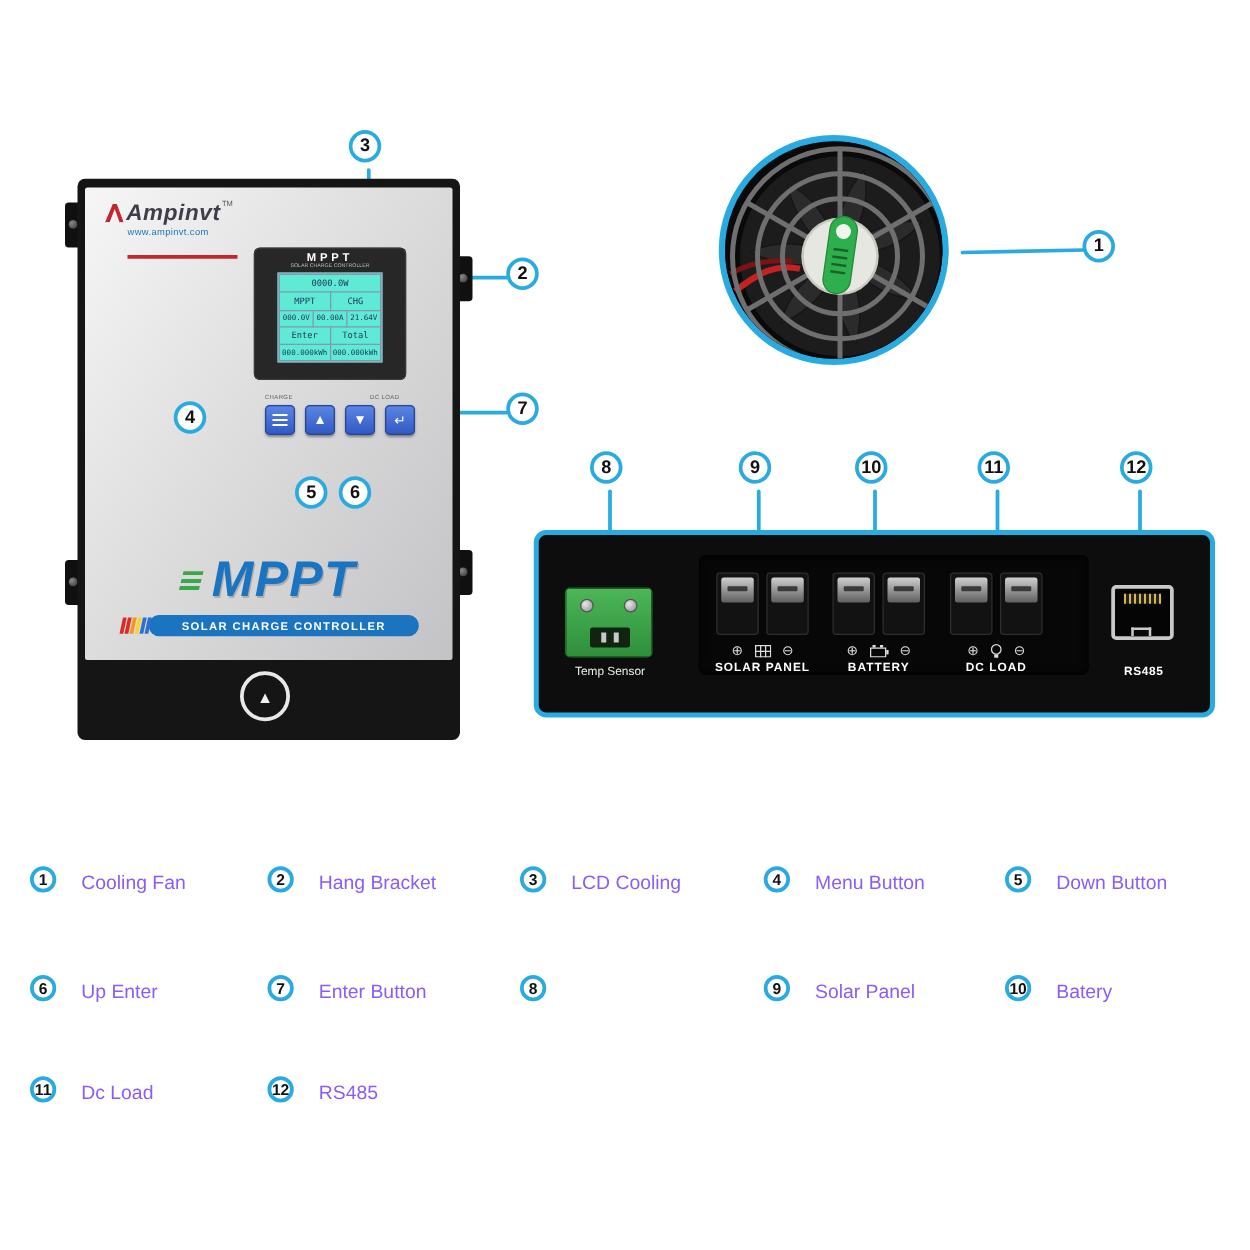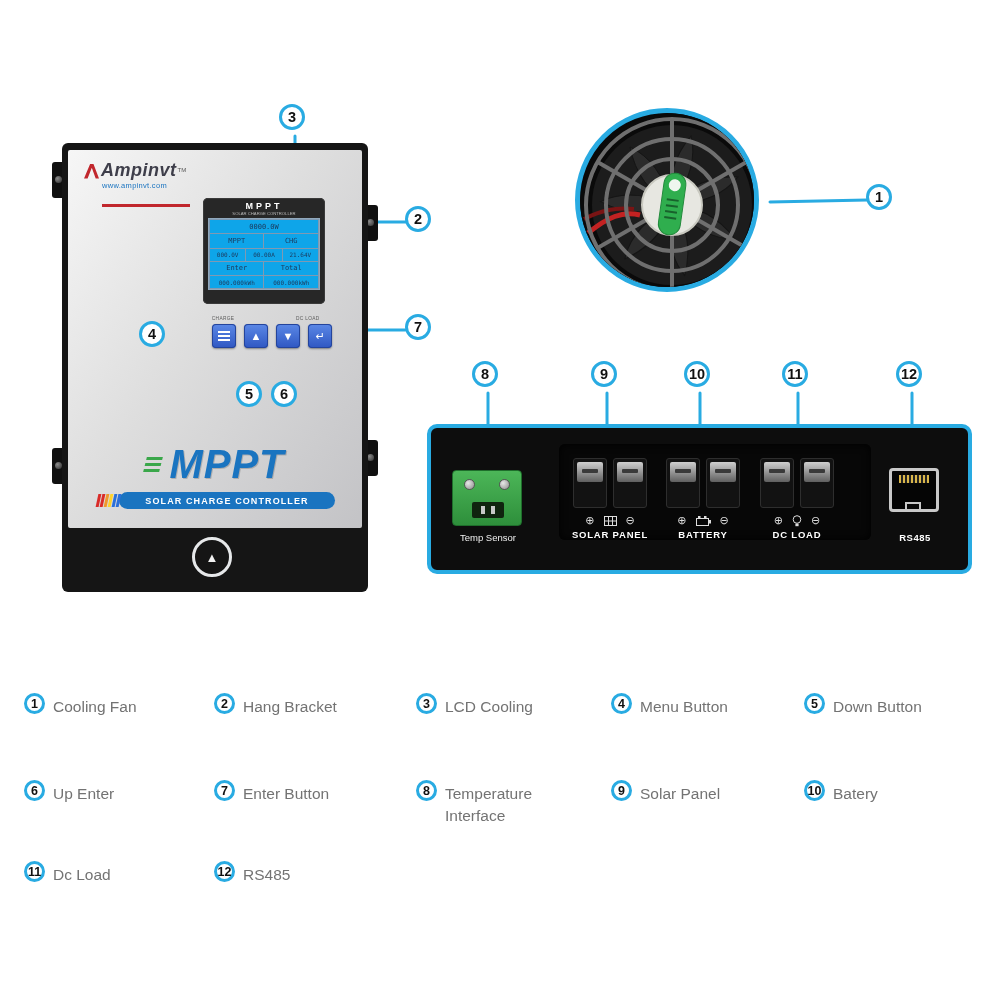--- a/index.html
+++ b/index.html
@@ -16,43 +16,43 @@
   
   .co{position:absolute;width:26px;height:26px;border:3px solid var(--accent);border-radius:50%;
       background:#fff;display:flex;align-items:center;justify-content:center;
       font-weight:bold;font-size:14.5px;color:#111;z-index:30}
 
   
   .li{position:absolute;display:flex;align-items:flex-start}
   .lc{width:21px;height:21px;border:3px solid var(--accent);border-radius:50%;background:#fff;
       display:flex;align-items:center;justify-content:center;font-weight:bold;font-size:12.5px;
       color:#111;flex-shrink:0}
-  .ll{margin-left:8px;font-size:15.5px;color:#737373;line-height:1.45;padding-top:3px}
+  .ll{margin-left:20px;font-size:15.5px;color:#8b5cf6;line-height:1.45;padding-top:3px}
 
   
   .frame{position:absolute;left:62px;top:143px;width:306px;height:449px;background:#151515;border-radius:6px}
   .tab{position:absolute;width:14px;height:36px;background:#101010;border-radius:3px}
   .tab .screw{position:absolute;left:3px;top:14px;width:7px;height:7px;border-radius:50%;
       background:radial-gradient(circle at 35% 35%,#8a8a8a,#2e2e2e)}
   .dbody{position:absolute;left:68px;top:150px;width:294px;height:378px;border-radius:2px;
       background:linear-gradient(125deg,#f6f6f6,#dedede 45%,#c3c3c6)}
   .brandblock{position:absolute;left:84px;top:161px}
-  .brandrow{display:flex;align-items:center}
+  .brandrow{display:flex;align-items:flex-start}
   .brandmark{width:15px;height:15px;background:var(--logo-red);margin:2px 2px 0 0;
       clip-path:polygon(0 100%,42% 0,62% 0,100% 100%,78% 100%,52% 28%,24% 100%)}
   .brandname{font-size:18px;font-weight:bold;font-style:italic;color:#3e3e4a;letter-spacing:.5px;line-height:1}
   .tm{font-size:6px;color:#555;margin-left:1px}
   .brandurl{font-size:7.5px;color:var(--mppt-blue);letter-spacing:.3px;margin:2px 0 14px 18px}
   .redbar{width:88px;height:3px;background:var(--logo-red);margin-left:18px}
 
   .lcdmod{position:absolute;left:203px;top:198px;width:122px;height:106px;background:#272727;
       border-radius:5px;box-shadow:inset 0 0 0 1px #3a3a3a;text-align:center;padding-top:3px}
   .lcdtitle{color:#fff;font-size:9px;font-weight:bold;letter-spacing:3px}
   .lcdsub{color:#b9b9b9;font-size:6px;transform:scale(.7);transform-origin:center top;white-space:nowrap}
-  .screen{width:112px;height:72px;margin:1px auto 0;background:#0ea5e9;border:1px solid #90a8bc}
+  .screen{width:84px;height:72px;margin:1px auto 0;background:#5eead4;border:1px solid #90a8bc}
   table.lcd{width:100%;height:100%;border-collapse:collapse;table-layout:fixed}
   .lcd td{border:1px solid #7f99b2;color:#1c3c60;font-family:"DejaVu Sans Mono",monospace;
       font-size:7px;text-align:center;padding:0;white-space:nowrap;overflow:hidden}
   .lcd td.sm{font-size:6px}
 
   .btnlabel{position:absolute;font-size:6px;transform:scale(.8);color:#5c5c5c;letter-spacing:.4px;z-index:5}
   .pbtn{position:absolute;top:324px;width:24px;height:24px;border-radius:4px;color:#fff;
       background:linear-gradient(180deg,#5b88e6,var(--button-blue));
       box-shadow:0 1px 2px rgba(0,0,0,.4),inset 0 0 0 1px #24449c;
       display:flex;align-items:center;justify-content:center;font-size:11px}
@@ -375,21 +375,20 @@
   <div class="li" style="left:24px;top:780px">
     <div class="lc">6</div>
     <div class="ll">Up Enter</div>
   </div>
   <div class="li" style="left:214px;top:780px">
     <div class="lc">7</div>
     <div class="ll">Enter Button</div>
   </div>
   <div class="li" style="left:416px;top:780px">
     <div class="lc">8</div>
-    <div class="ll" style="width:108px">Temperature Interface</div>
   </div>
   <div class="li" style="left:611px;top:780px">
     <div class="lc">9</div>
     <div class="ll">Solar Panel</div>
   </div>
   <div class="li" style="left:804px;top:780px">
     <div class="lc">10</div>
     <div class="ll">Batery</div>
   </div>
   <div class="li" style="left:24px;top:861px">

